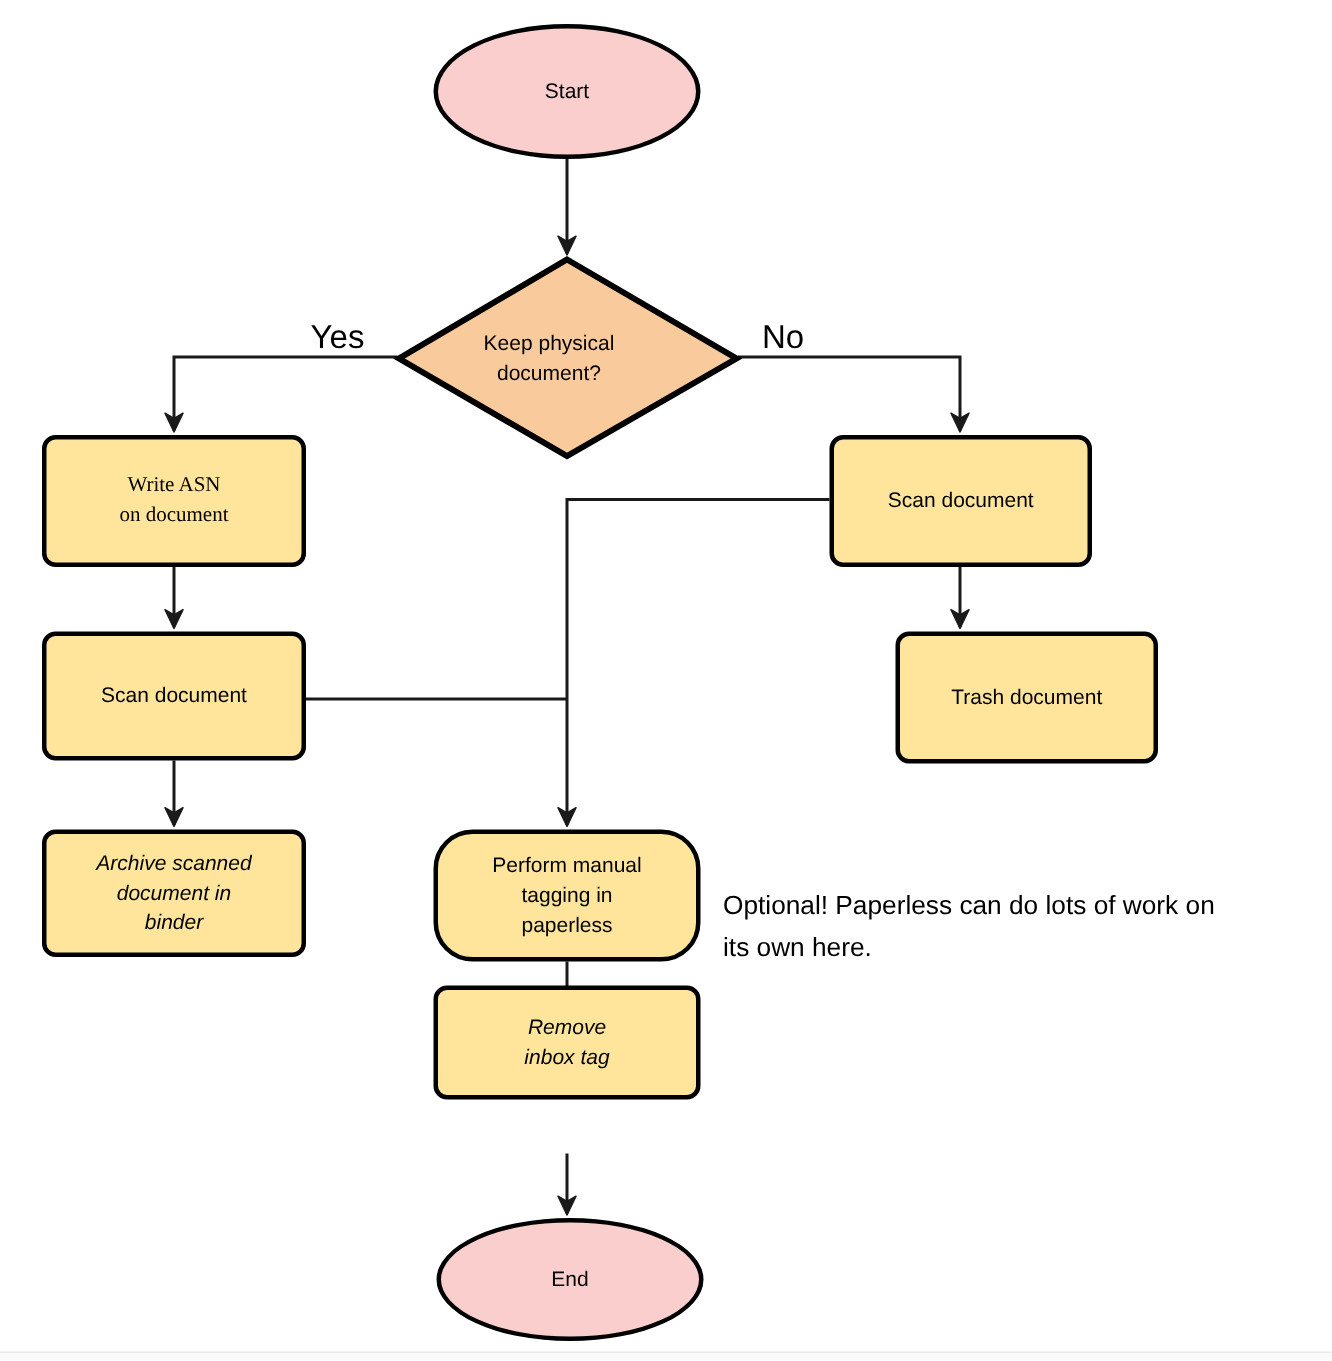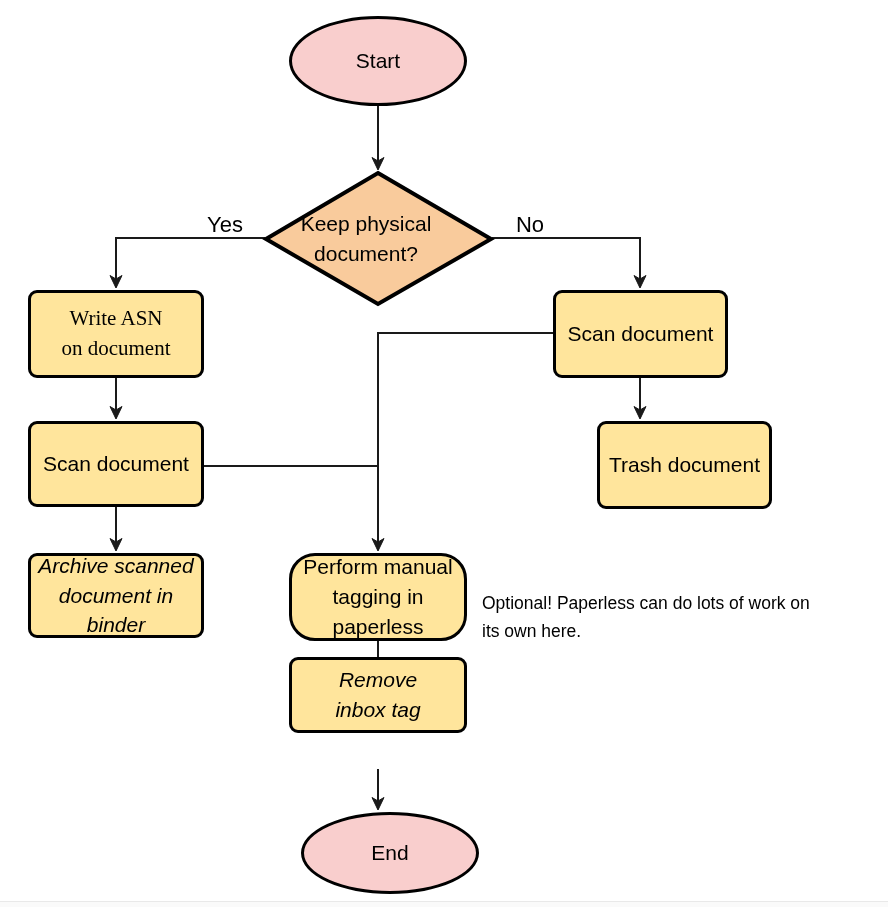--- a/index.html
+++ b/index.html
@@ -30,21 +30,21 @@
     stroke-width: 4;
     stroke-linejoin: miter;
   }
   .node {
     position: absolute;
     display: flex;
     align-items: center;
     justify-content: center;
     text-align: center;
     z-index: 2;
-    font-size: 21px;
+    font-size: 14px;
     line-height: 1.42;
   }
   .node-label { white-space: pre-line; }
   .terminator {
     background: #f9cecd;
     border: 3px solid #000000;
     border-radius: 50%;
   }
   .process {
     background: #ffe59c;
@@ -110,21 +110,21 @@
   <div class="node terminator" style="left:289px; top:16px; width:178px; height:90px;">
     <span class="node-label">Start</span>
   </div>
 
   <div class="node decision-label-box" style="left:266px; top:208px; width:200px; height:62px;">
     <span class="node-label">Keep physical
 document?</span>
   </div>
 
   <div class="edge-label" style="left:203px; top:212px;">Yes</div>
-  <div class="edge-label" style="left:500px; top:212px;text-align:right;">No</div>
+  <div class="edge-label" style="left:500px; top:212px;">No</div>
 
   <div class="node process" style="left:28px; top:290px; width:176px; height:88px;font-family:Liberation Serif, serif;">
     <span class="node-label">Write ASN
 on document</span>
   </div>
 
   <div class="node process" style="left:28px; top:421px; width:176px; height:86px;">
     <span class="node-label">Scan document</span>
   </div>
 
@@ -146,21 +146,21 @@
     <span class="node-label">Perform manual
 tagging in
 paperless</span>
   </div>
 
   <div class="node process" style="left:289px; top:657px; width:178px; height:76px;font-style:italic;">
     <span class="node-label">Remove
 inbox tag</span>
   </div>
 
-  <div class="node terminator" style="left:301px; top:812px; width:178px; height:82px;">
+  <div class="node terminator" style="left:291px; top:812px; width:178px; height:82px;">
     <span class="node-label">End</span>
   </div>
 
   <div class="annotation" style="left:482px; top:589px; width:402px;">Optional! Paperless can do lots of work on
 its own here.</div>
 
   <div class="bottom-strip"></div>
 
 </div>
 

